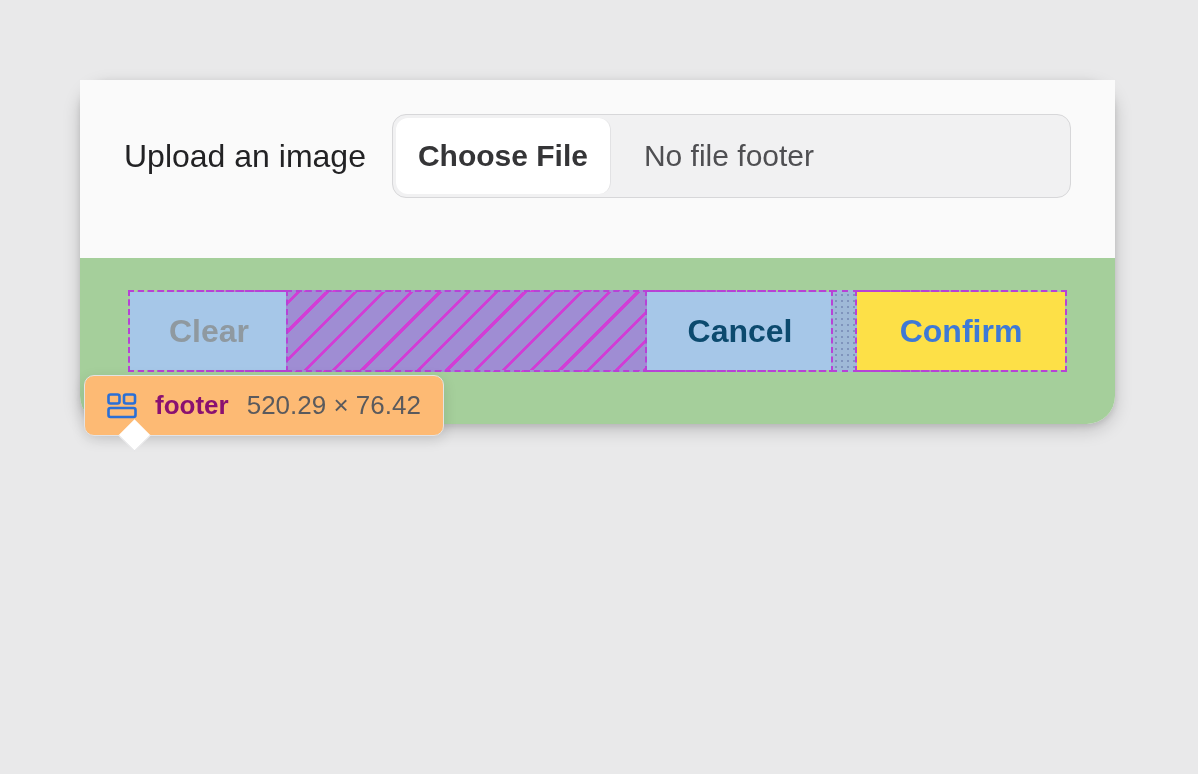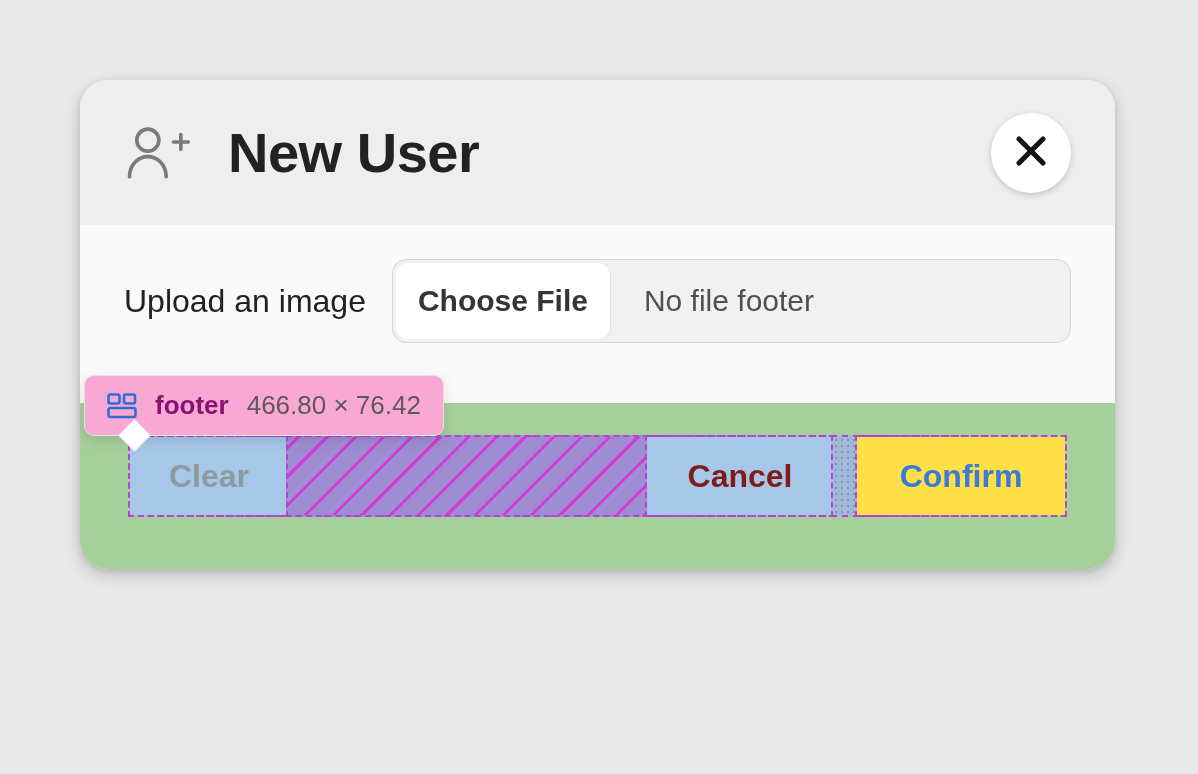--- a/index.html
+++ b/index.html
@@ -143,21 +143,21 @@
       rgba(214,53,214,0.9) 0px,
       rgba(214,53,214,0.9) 3px,
       transparent 3px,
       transparent 20px
     );
   }
   .btn-cancel {
     width: 190px;
     background: #a6c7e8;
     background-clip: padding-box;
-    color: #7f1d1d;
+    color: #0c4a6e;
   }
   .small-gap {
     width: 28px;
     margin: -2px;
     border: 2px dashed #b742d6;
     background-color: #9fb9d7;
     background-image: radial-gradient(rgba(0,0,80,.2) 1px, transparent 1px);
     background-size: 6px 6px;
   }
   .btn-confirm {
@@ -165,21 +165,21 @@
     background: #fde047;
     background-clip: padding-box;
     color: #3e79d6;
   }
 
   
   .inspect-tooltip {
     position: absolute;
     left: 84px;
     top: 375px;
-    background: #f9a8d4;
+    background: #fdba74;
     border: 1px solid #e3e3e5;
     border-radius: 10px;
     box-shadow: 0 4px 14px rgba(0,0,0,0.12);
     padding: 14px 22px;
     display: flex;
     align-items: center;
     gap: 18px;
     font-size: 26px;
     z-index: 20;
   }
@@ -197,39 +197,20 @@
   }
   .tooltip-icon { color: #2a6fd6; display:flex; }
   .tooltip-tag { color: #8a1071; font-weight: 700; }
   .tooltip-dims { color: #5a5a5d; font-weight: 400; }
 </style>
 </head>
 <body>
 
 <div class="dialog">
 
-  <div class="dialog-header">
-    <span class="header-icon">
-      <svg width="72" height="60" viewBox="0 0 72 60" fill="none" stroke="currentColor" stroke-width="4" stroke-linecap="round">
-        <circle cx="26" cy="16" r="12"></circle>
-        <path d="M6 56c0-14 10-22 20-22s20 8 20 22"></path>
-        <line x1="54" y1="18" x2="70" y2="18"></line>
-        <line x1="62" y1="10" x2="62" y2="26"></line>
-      </svg>
-    </span>
-    <h1 class="dialog-title">New User</h1>
-    <div class="close-btn">
-      <span>
-        <svg width="34" height="34" viewBox="0 0 34 34" stroke="currentColor" stroke-width="5" stroke-linecap="round">
-          <line x1="5" y1="5" x2="29" y2="29"></line>
-          <line x1="29" y1="5" x2="5" y2="29"></line>
-        </svg>
-      </span>
-    </div>
-  </div>
 
   <div class="dialog-body">
     <div class="upload-row">
       <span class="upload-label">Upload an image</span>
       <div class="file-input-wrap">
         <button class="choose-file-btn">Choose File</button>
         <div class="file-status">No file footer</div>
       </div>
     </div>
   </div>
@@ -248,14 +229,14 @@
 
 <div class="inspect-tooltip">
   <span class="tooltip-icon">
     <svg width="30" height="26" viewBox="0 0 30 26" fill="none" stroke="currentColor" stroke-width="2.6">
       <rect x="1.5" y="1.5" width="11" height="9" rx="2"></rect>
       <rect x="17" y="1.5" width="11" height="9" rx="2"></rect>
       <rect x="1.5" y="15" width="27" height="9" rx="2"></rect>
     </svg>
   </span>
   <span class="tooltip-tag">footer</span>
-  <span class="tooltip-dims">466.80 × 76.42</span>
+  <span class="tooltip-dims">520.29 × 76.42</span>
 </div>
 
 </body></html>

